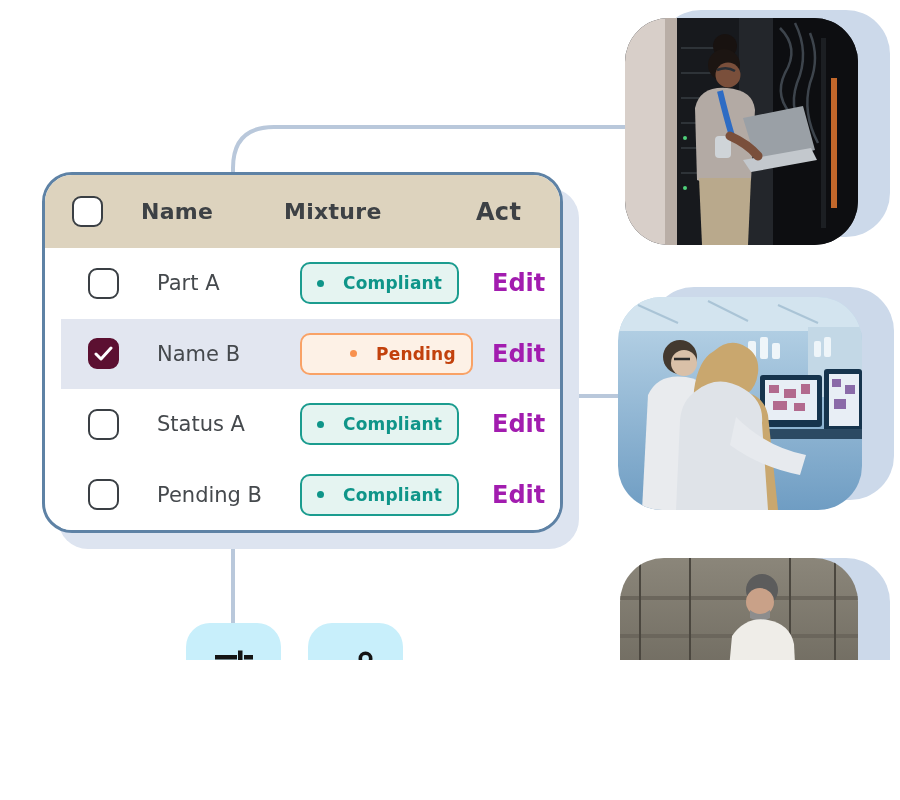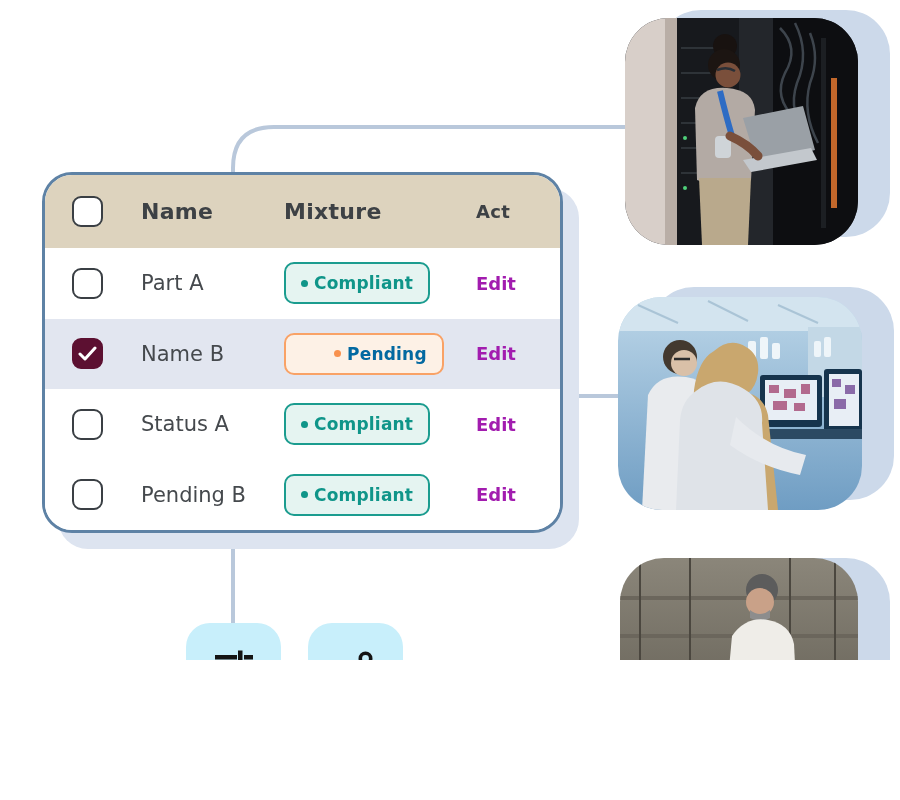--- a/index.html
+++ b/index.html
@@ -20,49 +20,49 @@
   }
   .table-card{
     left:42px;top:172px;width:521px;height:361px;border-radius:30px;
     background:#ffffff;border:3px solid #5e82a5;box-sizing:border-box;
     z-index:3;overflow:hidden;
   }
   .thead{
     height:73px;background:#ddd3be;display:flex;align-items:center;
   }
   .trow{
-    height:70.5px;display:flex;align-items:center;background:#ffffff;
+    height:70.5px;display:flex;align-items:center;background:#ffffff;margin-left:16px;
   }
   .trow.selected{background:#e2e6f0;}
   .cell-check{width:96px;display:flex;justify-content:flex-start;padding-left:27px;box-sizing:border-box;}
   .cell-name{width:143px;font-size:21px;color:#45494d;}
   .thead .cell-name{font-size:22px;font-weight:600;color:#3d4145;letter-spacing:.3px;}
   .cell-status{width:192px;}
   .thead .cell-status{font-size:22px;font-weight:600;color:#3d4145;letter-spacing:.3px;}
-  .cell-act{flex:1;font-size:18px;}
+  .cell-act{flex:1;font-size:24px;}
   .thead .cell-act{font-weight:600;color:#3d4145;letter-spacing:.3px;}
 
   .checkbox{
     width:31px;height:31px;border-radius:9px;background:#ffffff;
     border:2.5px solid #3a3f44;box-sizing:border-box;
     display:flex;align-items:center;justify-content:center;
   }
   .checkbox svg{display:none;}
   .checkbox.checked{background:#5c1031;border-color:#5c1031;}
   .checkbox.checked svg{display:block;}
 
   .badge{
-    display:inline-flex;align-items:center;gap:6px;
+    display:inline-flex;align-items:center;gap:19px;
     padding:9px 15px;border-radius:10px;border:2px solid transparent;
     font-size:17px;font-weight:600;letter-spacing:.2px;
   }
   .badge .dot{width:7px;height:7px;border-radius:50%;}
   .badge.compliant{background:#e5f4f1;border-color:#1b9c8f;color:#0f9589;}
   .badge.compliant .dot{background:#0f9589;}
-  .badge.pending{background:#fdf1e6;border-color:#f9a266;color:#0369a1;padding-left:48px;}
+  .badge.pending{background:#fdf1e6;border-color:#f9a266;color:#c2410c;padding-left:48px;}
   .badge.pending .dot{background:#f8914e;}
 
   .edit-link{color:#a21caf;font-weight:700;cursor:pointer;}
 
   
   .icon-square{
     width:95px;height:95px;border-radius:24px;background:#c8effb;
     display:flex;align-items:center;justify-content:center;z-index:3;cursor:pointer;
   }
   #square-tune{left:186px;top:623px;}

